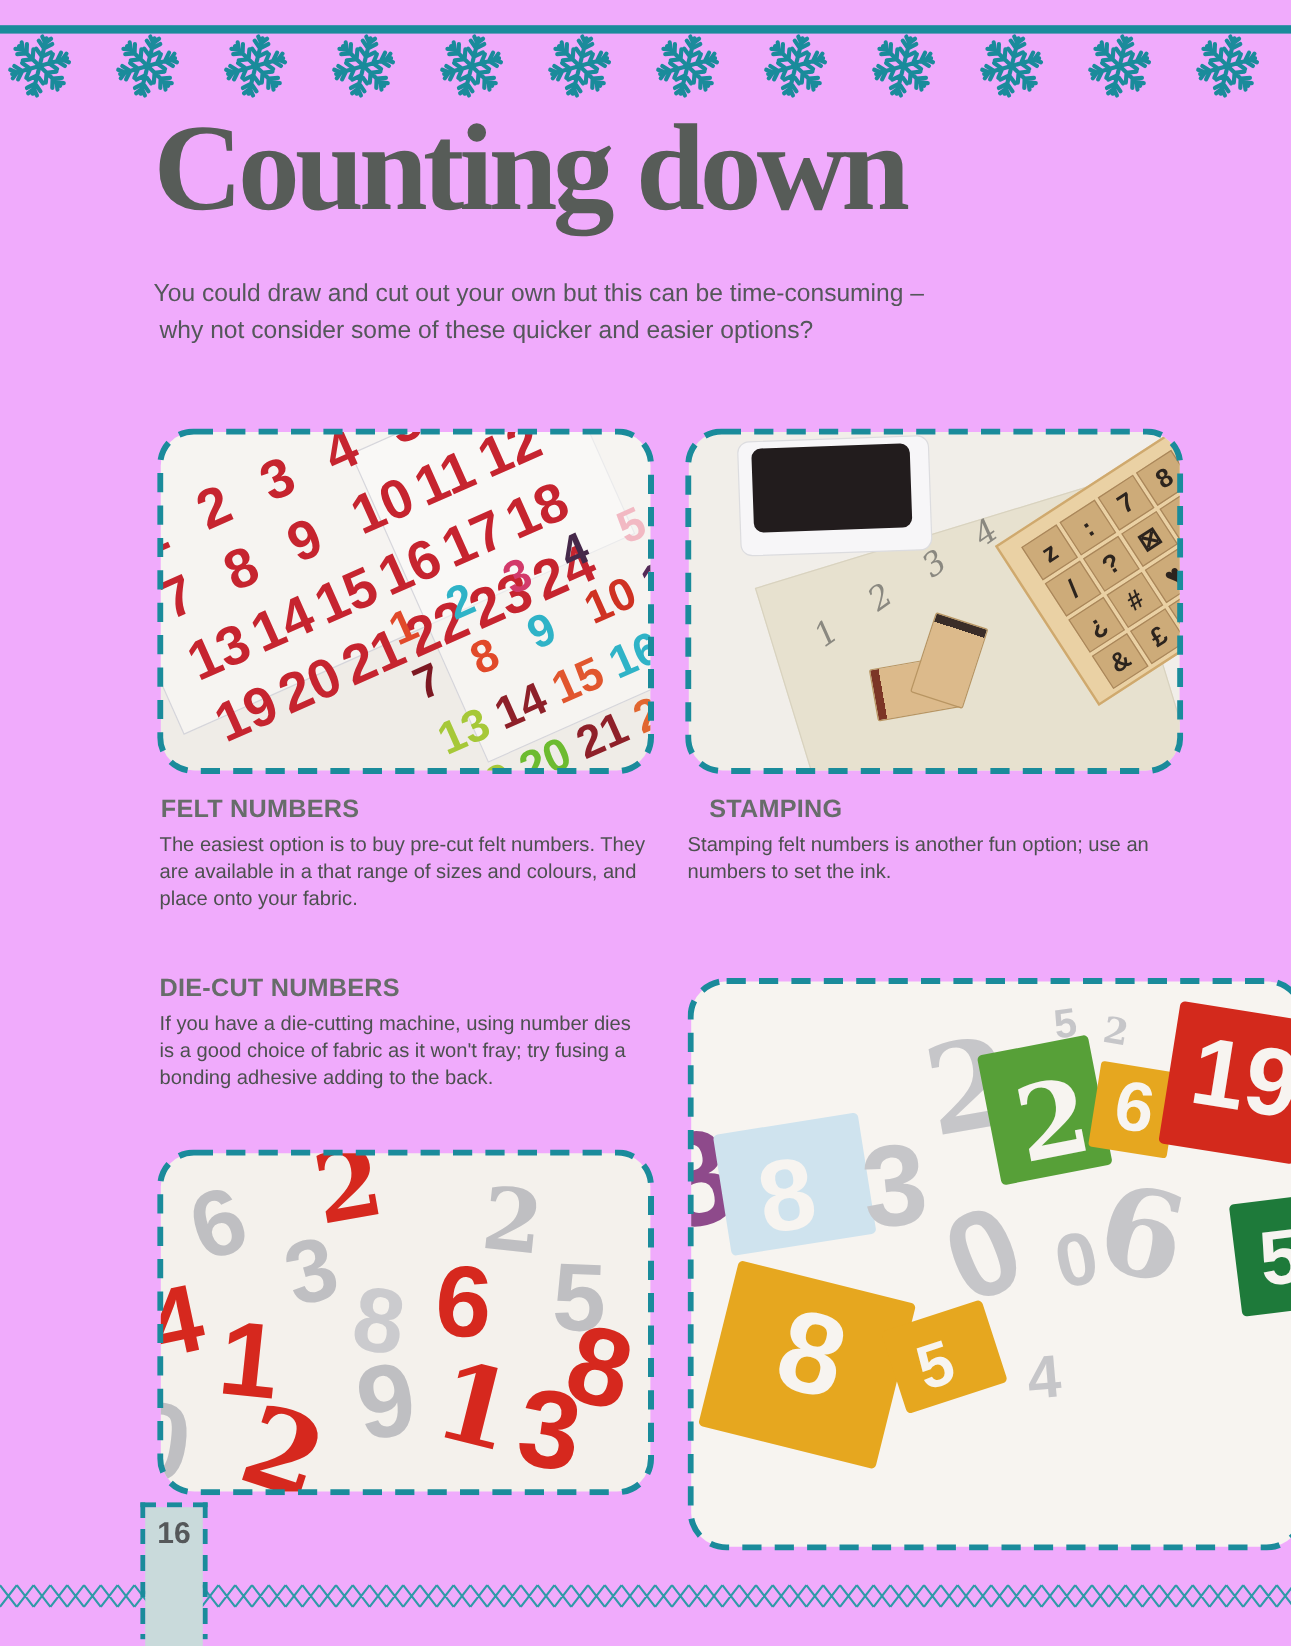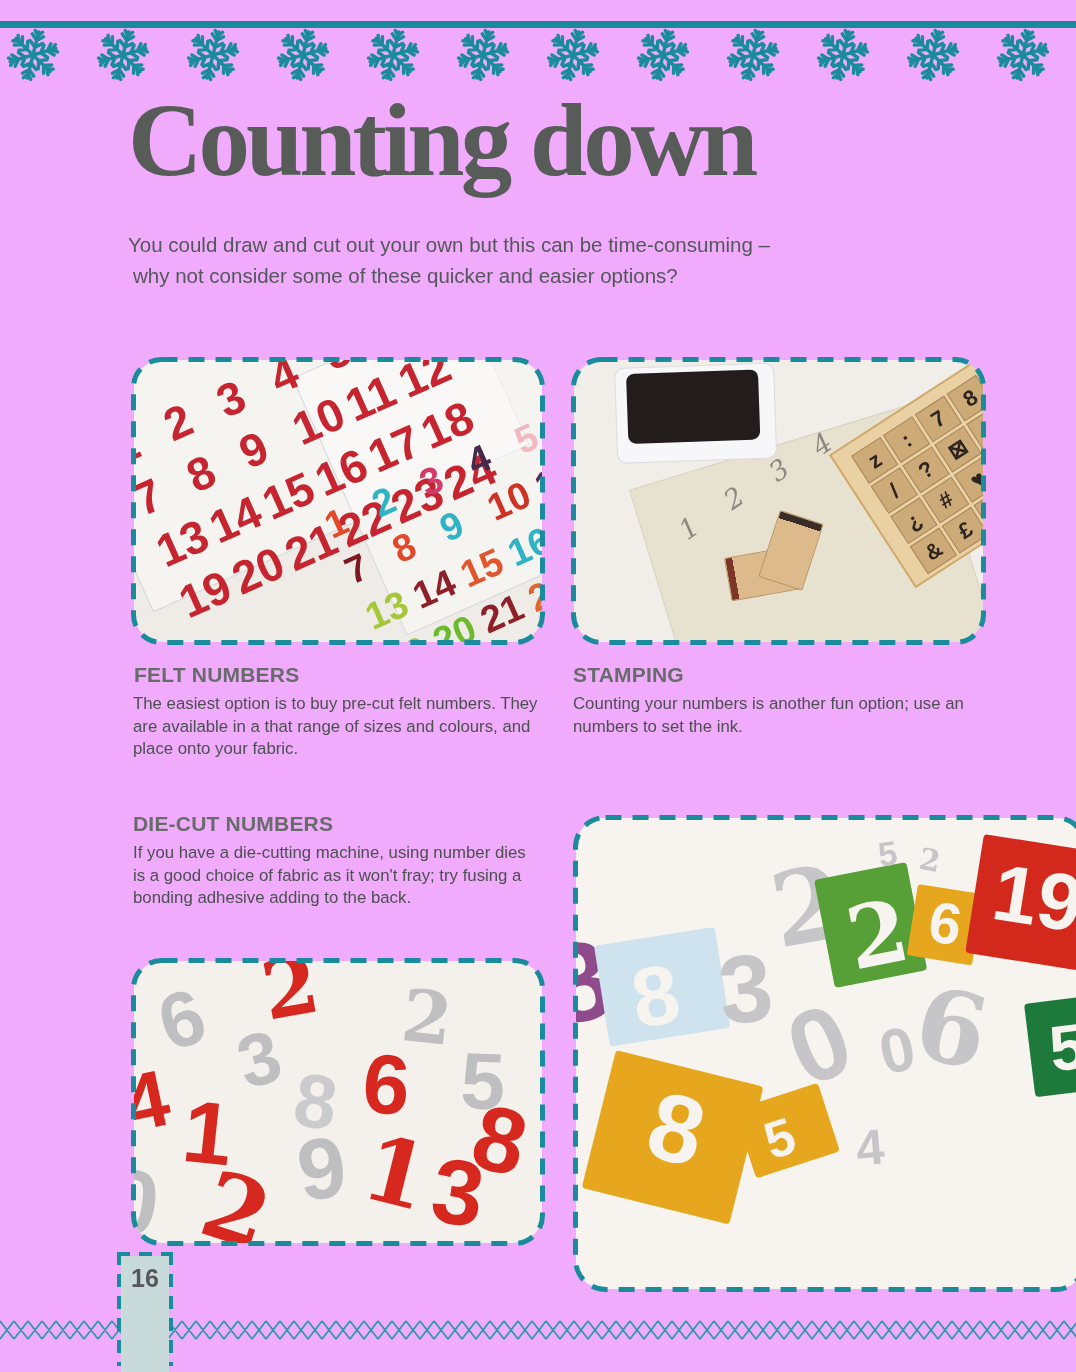--- a/index.html
+++ b/index.html
@@ -284,23 +284,23 @@
       </svg>
   </div>
 
   <div class="sec-head" style="left:118px;top:663px;margin-left:16px;">FELT NUMBERS</div>
   <div class="sec-body" style="left:133px;top:693px;">
     <div>The easiest option is to buy pre-cut felt numbers. They</div>
     <div>are available in a that range of sizes and colours, and</div>
     <div>place onto your fabric.</div>
   </div>
 
-  <div class="sec-head" style="left:573px;top:663px;">STAMPING</div>
+  <div class="sec-head" style="left:591px;top:663px;">STAMPING</div>
   <div class="sec-body" style="left:573px;top:693px;">
-    <div>Counting your numbers is another fun option; use an</div>
+    <div>Stamping felt numbers is another fun option; use an</div>
     <div>numbers to set the ink.</div>
   </div>
 
   <div class="sec-head" style="left:133px;top:812px;">DIE-CUT NUMBERS</div>
   <div class="sec-body" style="left:133px;top:842px;">
     <div>If you have a die-cutting machine, using number dies</div>
     <div>is a good choice of fabric as it won't fray; try fusing a</div>
     <div>bonding adhesive adding to the back.</div>
   </div>
 

